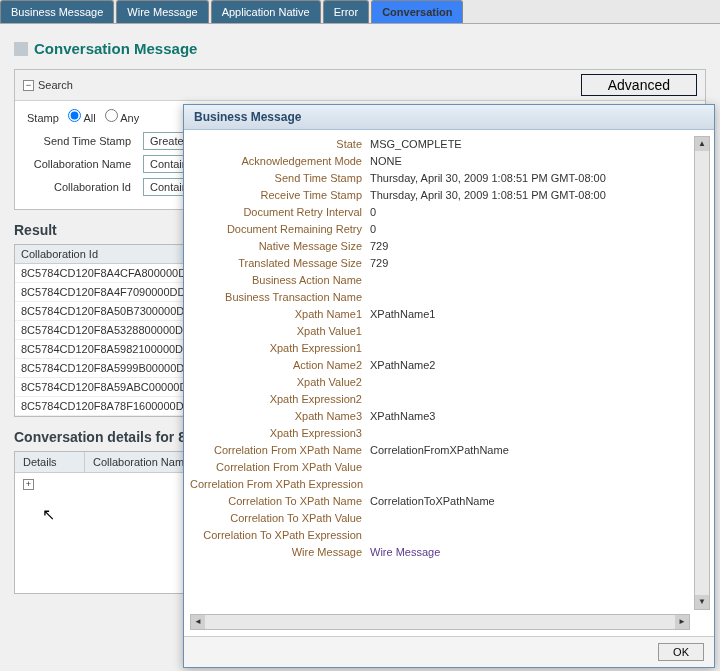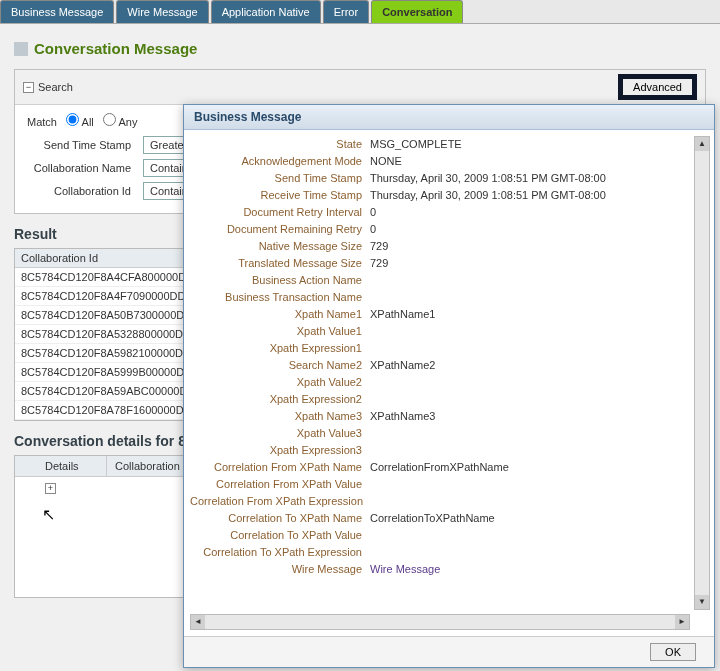--- a/index.html
+++ b/index.html
@@ -1,61 +1,61 @@
 <!DOCTYPE html>
 <html><head>
 <meta charset="utf-8">
 <style>
 * { box-sizing: border-box; margin: 0; padding: 0; }
 body { font-family: Tahoma, Verdana, Arial, sans-serif; font-size: 11px; color: #333; background: #f0f0f0; width: 720px; height: 671px; overflow: hidden; position: relative; }
 .tabbar { display: flex; height: 24px; background: #e8e8e8; border-bottom: 1px solid #aaa; }
 .tab { padding: 4px 10px; margin-right: 2px; background: #3a6a8a; color: #fff; border: 1px solid #888; border-bottom: none; border-radius: 3px 3px 0 0; cursor: pointer; font-size: 11px; line-height: 15px; }
 .tab.inactive { background: #3a6a8a; color: #fff; }
-.tab.active { background: #84cc16; color: #333; font-weight: bold; }
+.tab.active { background: #3b82f6; color: #333; font-weight: bold; }
 .page { padding: 10px 14px; }
 .page-title-row { display: flex; align-items: center; gap: 6px; margin: 6px 0 12px 0; }
 .page-title-row .ic { width: 14px; height: 14px; background: #c0c8d0; display: inline-block; }
-.page-title { color: #4d7c0f; font-size: 15px; font-weight: bold; }
+.page-title { color: #0f766e; font-size: 15px; font-weight: bold; }
 .panel { background: #fff; border: 1px solid #c0c0c0; margin: 8px 0; }
 .panel-head { display: flex; align-items: center; justify-content: space-between; padding: 4px 8px; background: #f0f0f0; border-bottom: 1px solid #d0d0d0; }
 .panel-head .left { display: flex; align-items: center; gap: 4px; }
 .toggle-box { width: 11px; height: 11px; border: 1px solid #888; font-size: 9px; line-height: 9px; text-align: center; background: #fff; }
-.adv-btn { background: #eee; border: 5px solid #0f172a; padding: 2px 10px; font-size: 11px; cursor: pointer; }
+.adv-btn { background: #eee; border: 1px solid #0f172a; padding: 2px 26px; font-size: 14px; cursor: pointer; }
 .search-body { padding: 8px 12px; }
 .match-row { margin-bottom: 8px; }
 .form-row { display: flex; align-items: center; margin: 5px 0; gap: 6px; }
 .form-row label { width: 110px; text-align: right; padding-right: 6px; }
 .dd { border: 1px solid #8aa; background: #fff; padding: 2px 6px; font-size: 11px; min-width: 90px; display: inline-block; position: relative; color: #333; }
 .result-title, .details-title { font-size: 14px; font-weight: bold; color: #36424a; margin: 12px 0 6px 0; }
 .grid { border: 1px solid #bbb; background: #fff; }
 .grid-head { background: #e6ecf0; border-bottom: 1px solid #ccc; padding: 3px 6px; font-weight: normal; }
 .grid-row { padding: 3px 6px; border-bottom: 1px solid #eee; white-space: nowrap; overflow: hidden; }
 .details-table { border: 1px solid #bbb; background: #fff; }
 .details-table .hd { display: flex; background: #e6ecf0; border-bottom: 1px solid #ccc; }
 .details-table .hd > div { padding: 4px 8px; border-right: 1px solid #ccc; }
 .details-table .bd { height: 120px; }
 .details-table .row { display: flex; }
 .details-table .row > div { padding: 4px 8px; }
-.det-col1 { width: 70px; margin-left: 22px; }
+.det-col1 { width: 70px; }
 .det-col2 { width: 120px; }
 .plus-ic { width: 11px; height: 11px; border: 1px solid #888; font-size: 9px; line-height: 9px; text-align: center; display: inline-block; }
 .cursor { position: absolute; left: 42px; top: 505px; pointer-events: none; font-size: 16px; color: #000; }
 
 .dialog { position: absolute; left: 183px; top: 104px; width: 532px; height: 564px; background: #fff; border: 1px solid #6a8fb3; box-shadow: 0 2px 10px rgba(0,0,0,0.3); display: flex; flex-direction: column; }
 .dialog-title { background: linear-gradient(#e8f0f8, #d0dce8); padding: 5px 10px; font-size: 12px; font-weight: bold; color: #2a4a6a; border-bottom: 1px solid #a8bed6; }
 .dialog-body { flex: 1; position: relative; overflow: hidden; padding: 6px 24px 6px 6px; }
 .kv { display: flex; line-height: 17px; }
 .kv .k { width: 180px; text-align: right; color: #8b5f30; padding-right: 8px; white-space: nowrap; }
 .kv .v { color: #333; flex: 1; white-space: nowrap; }
 .kv .v.link { color: #5a3a8a; }
 .vscroll { position: absolute; right: 4px; top: 6px; bottom: 26px; width: 16px; background: #e8e8e8; border: 1px solid #bbb; }
 .vscroll .up, .vscroll .down { height: 14px; background: #d0d0d0; text-align: center; font-size: 8px; line-height: 14px; }
 .hscroll { position: absolute; left: 6px; right: 24px; bottom: 6px; height: 16px; background: #e8e8e8; border: 1px solid #bbb; display: flex; justify-content: space-between; }
 .hscroll .l, .hscroll .r { width: 14px; background: #d0d0d0; text-align: center; font-size: 8px; line-height: 14px; }
-.dialog-foot { border-top: 1px solid #ccc; padding: 6px 18px; text-align: right; background: #f4f4f4; }
+.dialog-foot { border-top: 1px solid #ccc; padding: 6px 10px; text-align: right; background: #f4f4f4; }
 .ok-btn { padding: 2px 14px; background: #eee; border: 1px solid #999; font-size: 11px; cursor: pointer; }
 </style>
 </head>
 <body>
 
 <div class="tabbar">
   <div class="tab inactive">Business Message</div>
   <div class="tab inactive">Wire Message</div>
   <div class="tab inactive">Application Native</div>
   <div class="tab inactive">Error</div>
@@ -71,21 +71,21 @@
   <div class="panel">
     <div class="panel-head">
       <div class="left">
         <span class="toggle-box">−</span>
         <span>Search</span>
       </div>
       <button class="adv-btn">Advanced</button>
     </div>
     <div class="search-body">
       <div class="match-row">
-        <span>Match</span>
+        <span>Stamp</span>
         &nbsp;
         <input type="radio" checked="" style="">
         <span>All</span>
         &nbsp;
         <input type="radio" style="">
         <span>Any</span>
       </div>
       <div class="form-row">
         <label>Send Time Stamp</label>
         <span class="dd">Greater Than</span>
@@ -182,38 +182,34 @@
       </div>
       <div class="kv">
         <div class="k">Xpath Value1</div>
         <div class="v"></div>
       </div>
       <div class="kv">
         <div class="k">Xpath Expression1</div>
         <div class="v"></div>
       </div>
       <div class="kv">
-        <div class="k">Search Name2</div>
+        <div class="k">Action Name2</div>
         <div class="v">XPathName2</div>
       </div>
       <div class="kv">
         <div class="k">Xpath Value2</div>
         <div class="v"></div>
       </div>
       <div class="kv">
         <div class="k">Xpath Expression2</div>
         <div class="v"></div>
       </div>
       <div class="kv">
         <div class="k">Xpath Name3</div>
         <div class="v">XPathName3</div>
-      </div>
-      <div class="kv">
-        <div class="k">Xpath Value3</div>
-        <div class="v"></div>
       </div>
       <div class="kv">
         <div class="k">Xpath Expression3</div>
         <div class="v"></div>
       </div>
       <div class="kv">
         <div class="k">Correlation From XPath Name</div>
         <div class="v">CorrelationFromXPathName</div>
       </div>
       <div class="kv">

